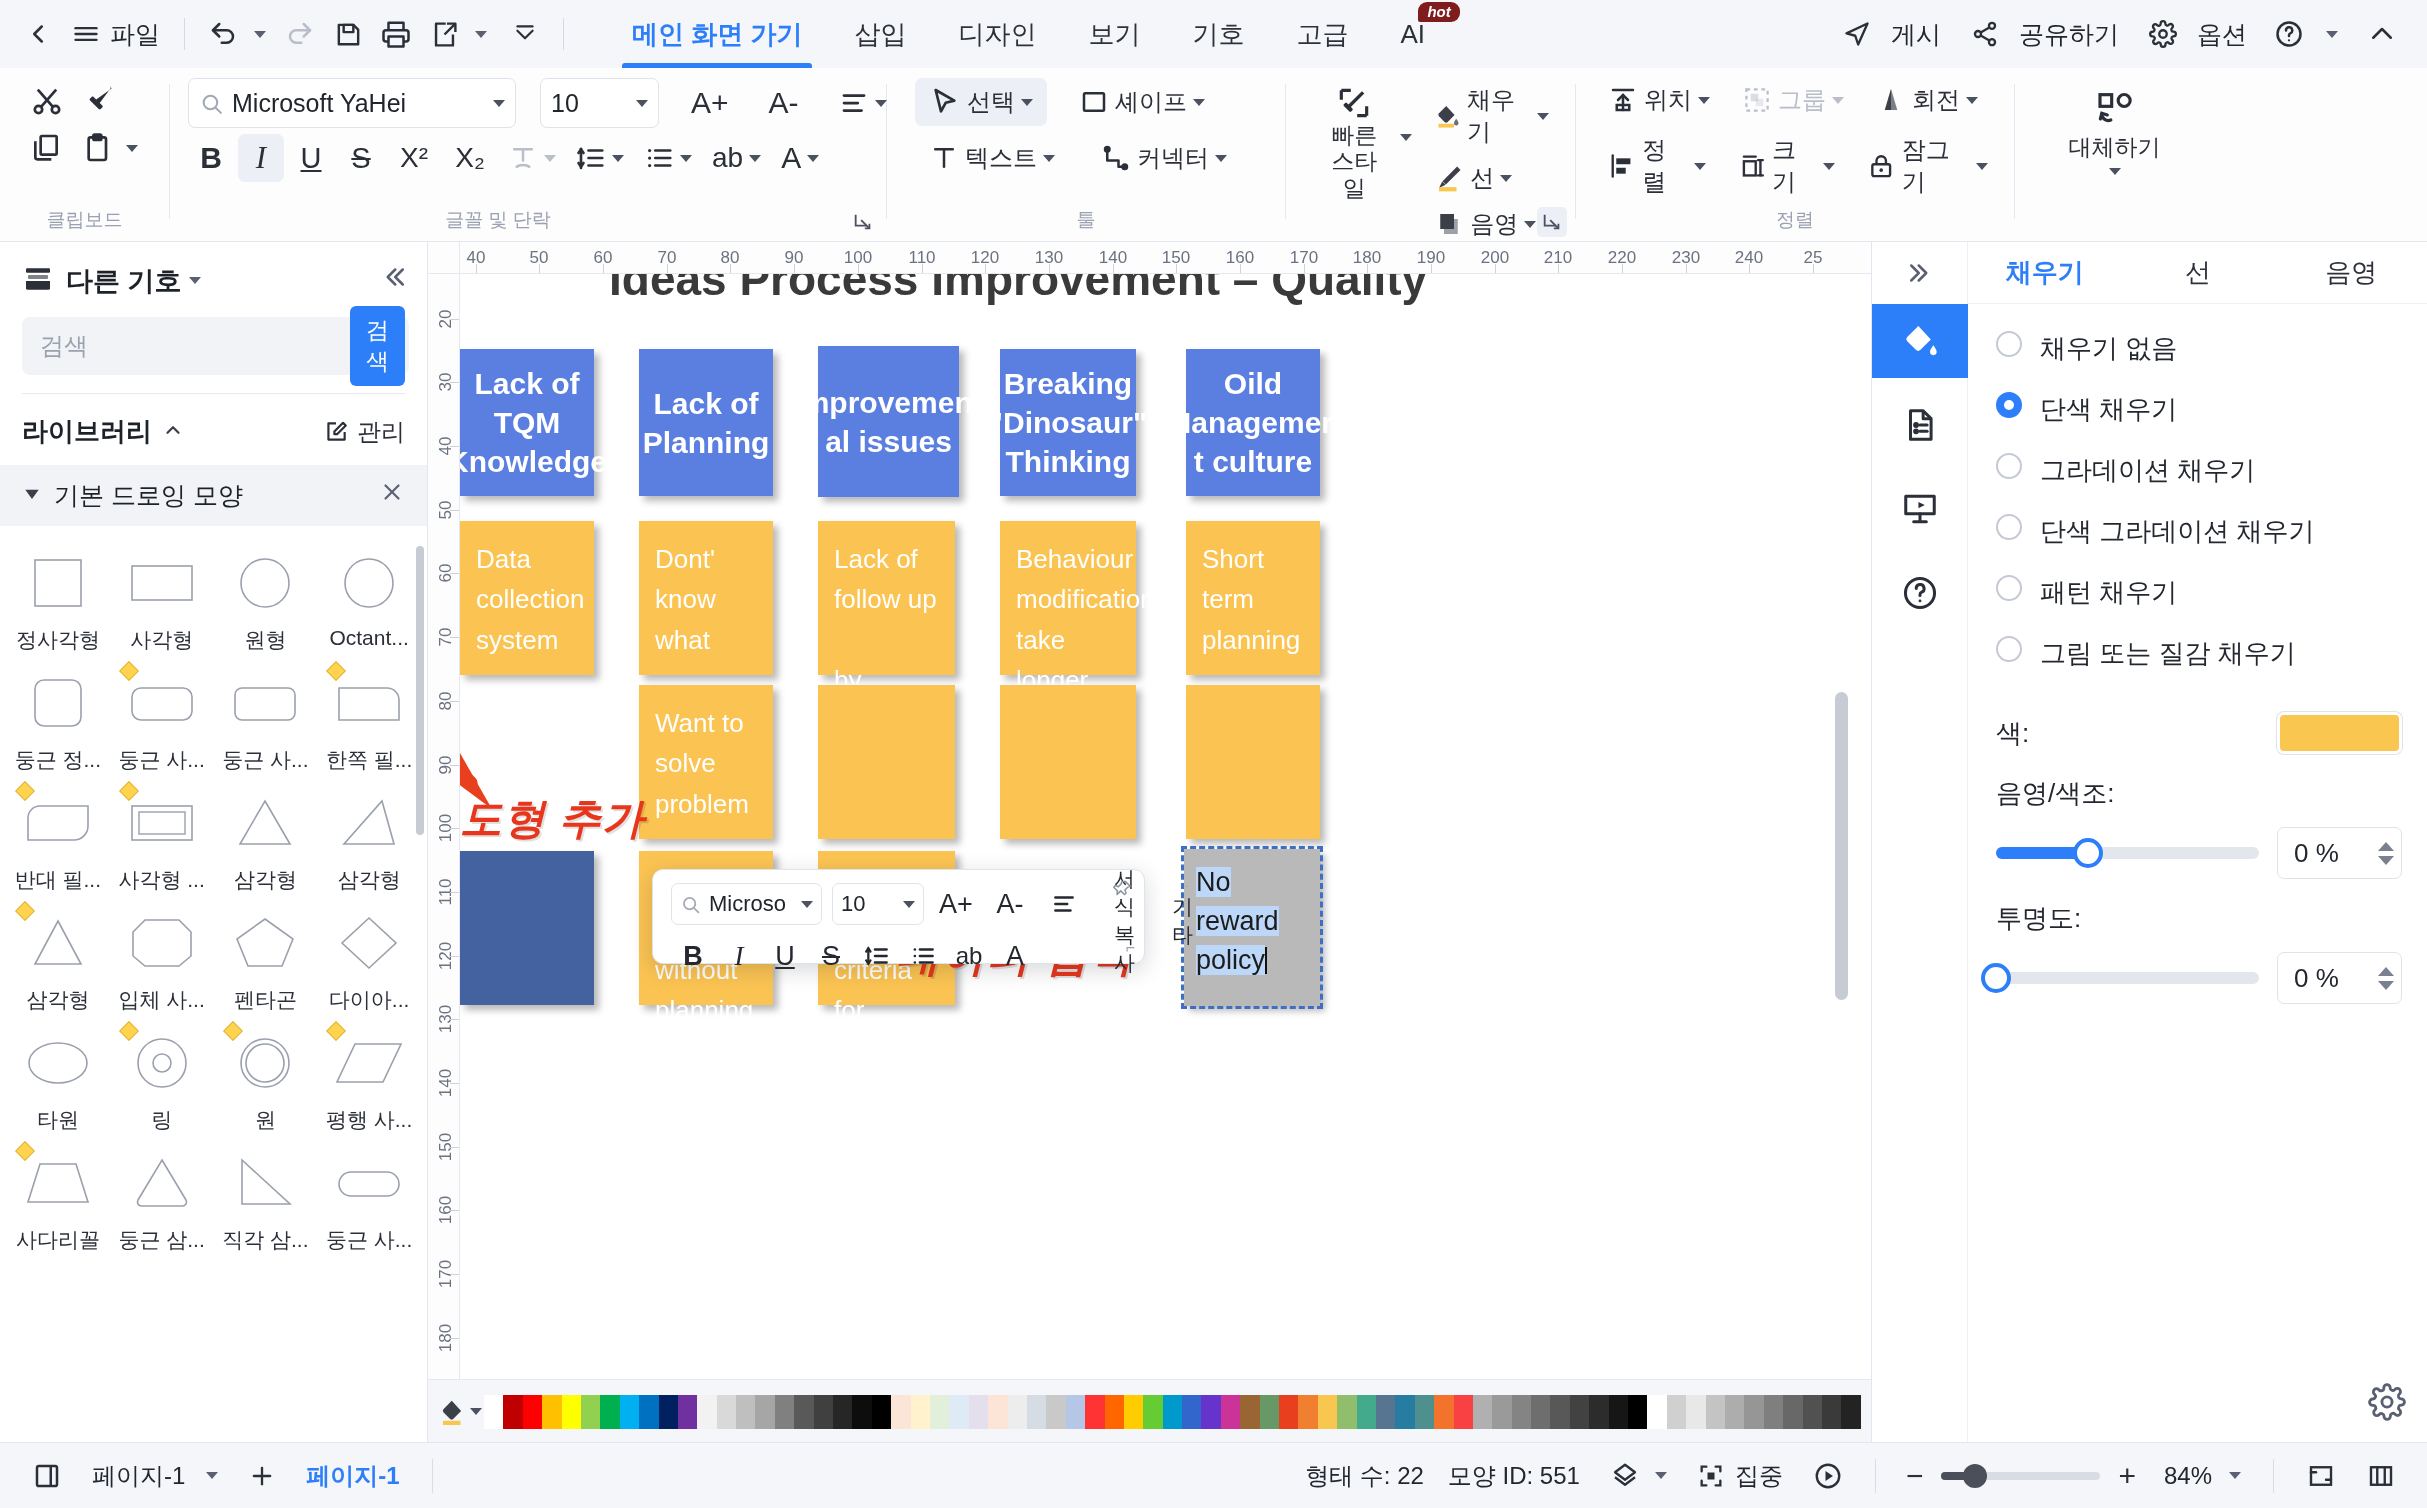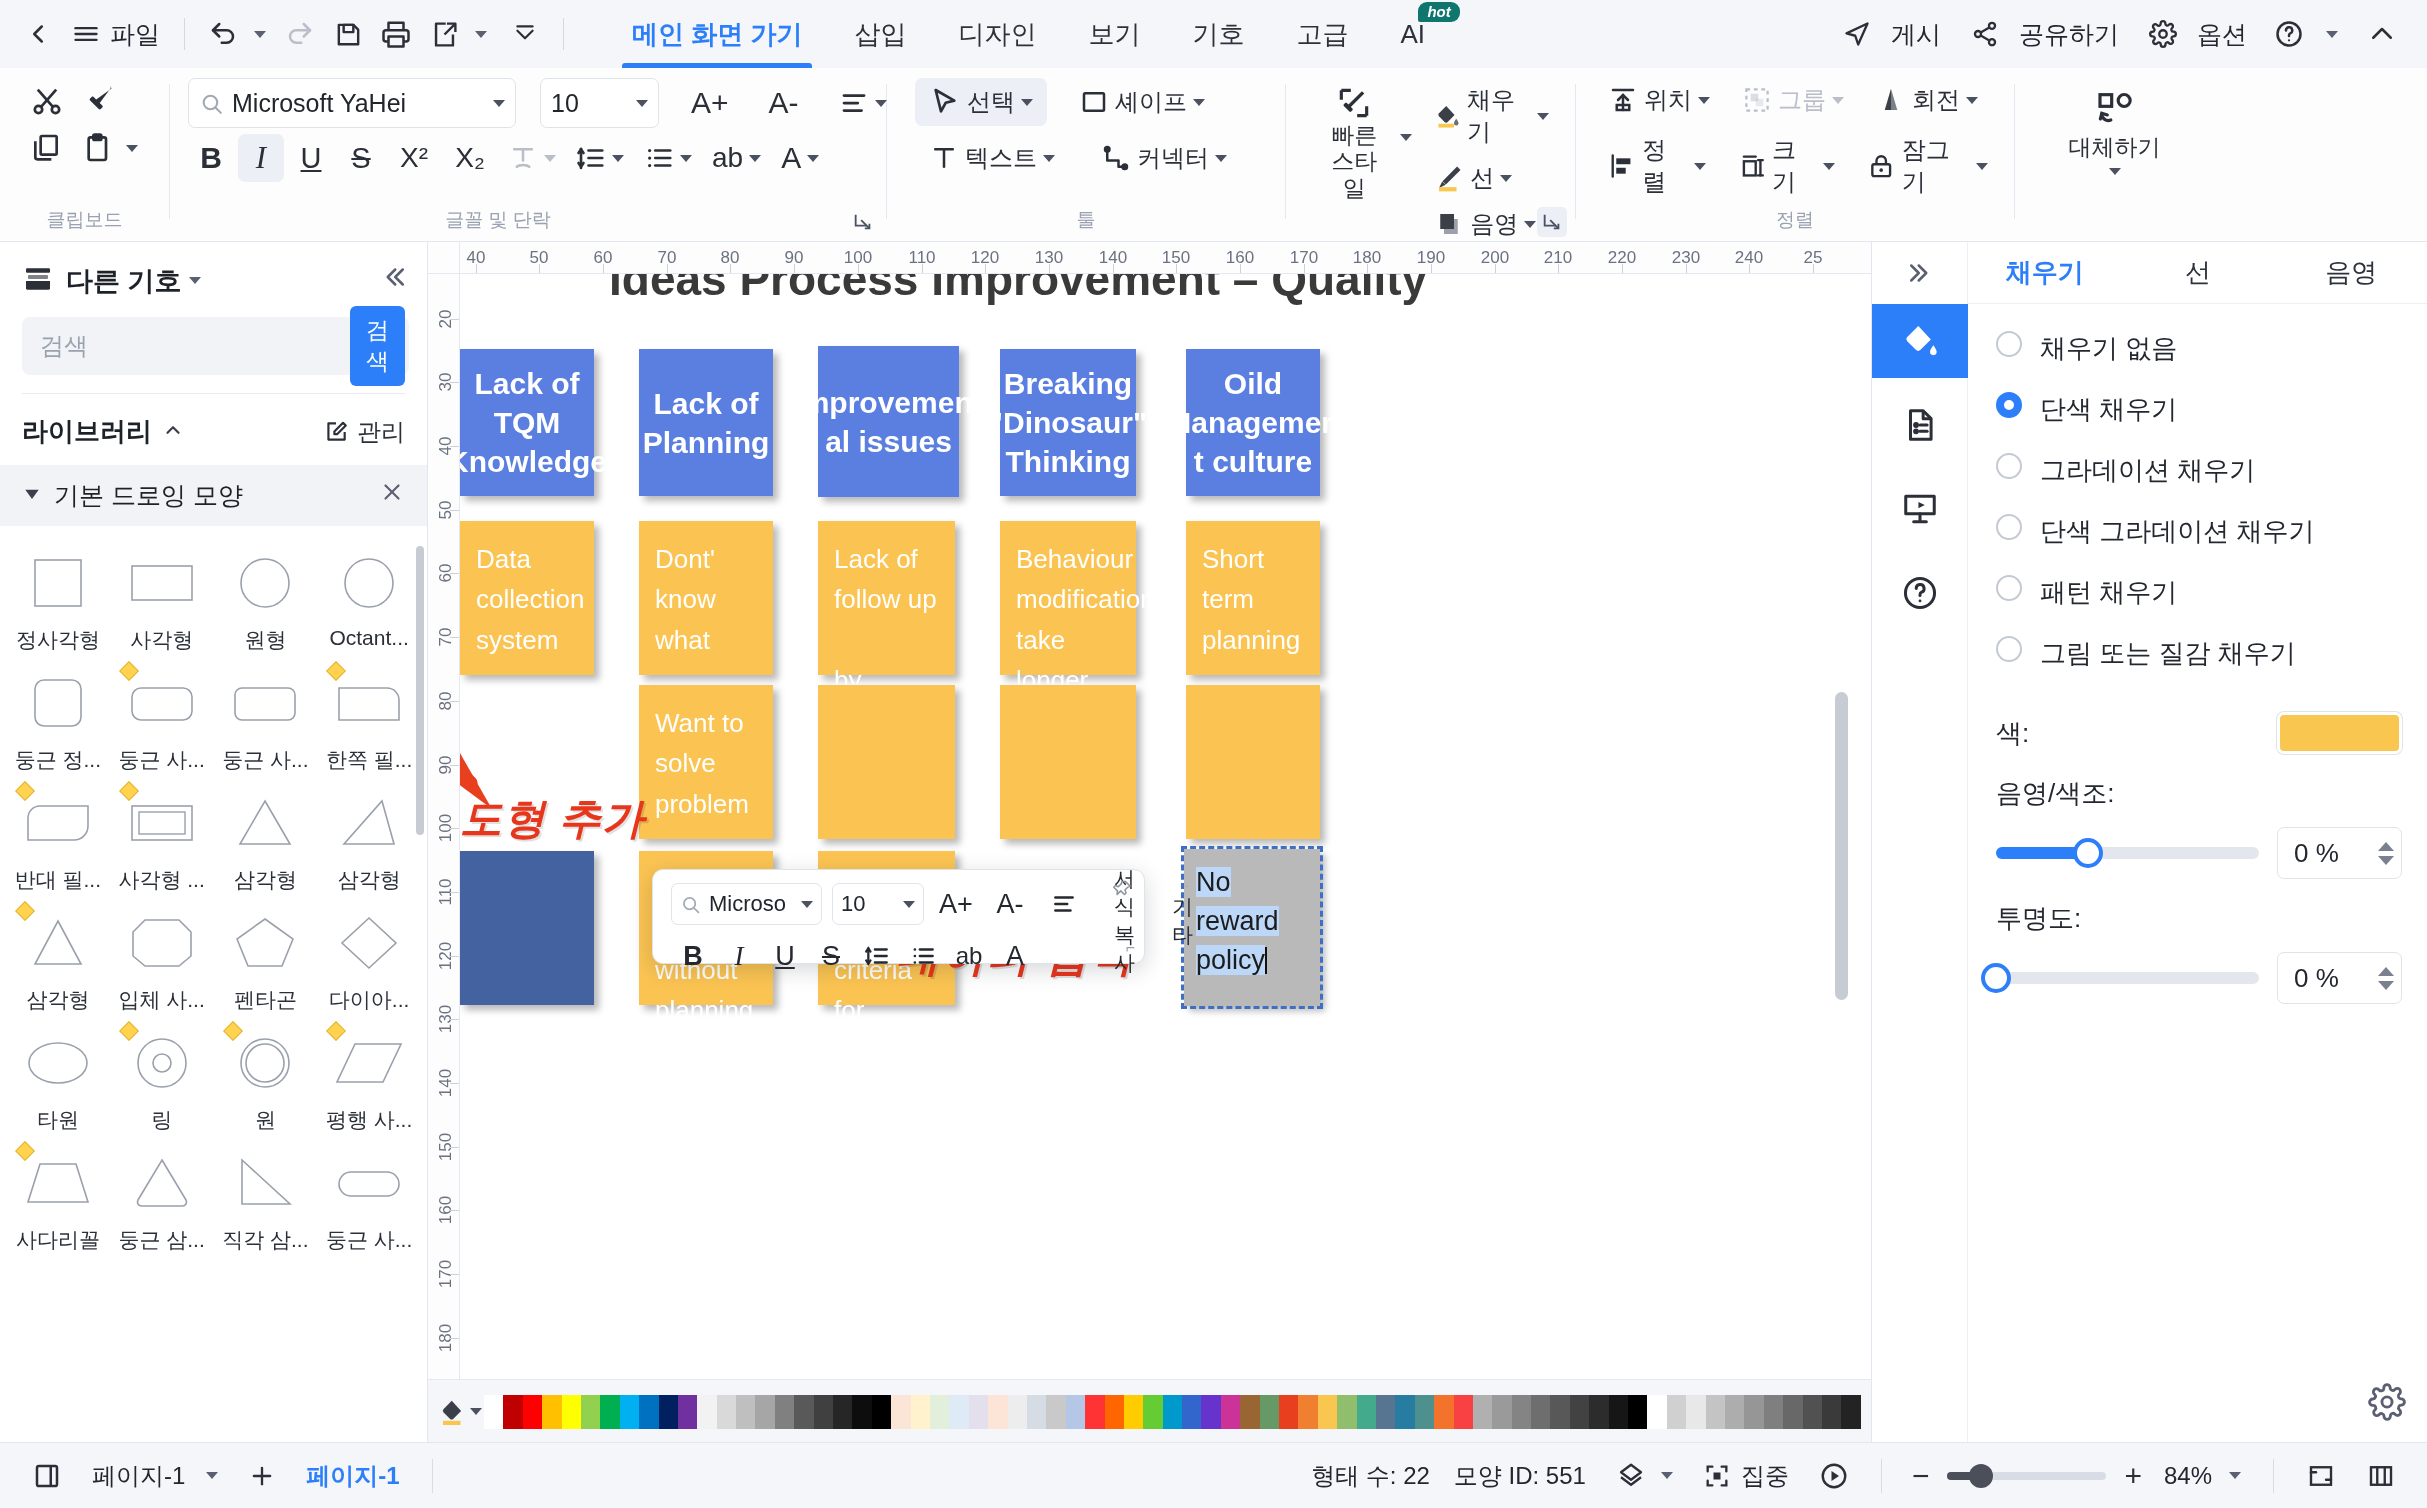--- a/index.html
+++ b/index.html
@@ -29,21 +29,21 @@
     padding:0 26px; height:68px; display:flex; align-items:center; justify-content:center;
     font-size:26px; color:#2c313a; cursor:pointer; position:relative;
   }
   .menu-tab.active { color:#2d7ff9; font-weight:600; }
   .menu-tab.active::after{
     content:""; position:absolute; left:16px; right:16px; bottom:0; height:5px;
     background:#2d7ff9; border-radius:3px 3px 0 0;
   }
   .ai-tab { position:relative; }
   .hot-badge {
-    position:absolute; top:2px; left:44px; background:#0f766e; color:#fff;
+    position:absolute; top:2px; left:44px; background:#7f1d1d; color:#fff;
     font-size:15px; font-weight:700; padding:1px 9px 2px; border-radius:9px 9px 9px 2px;
     font-style:italic;
   }
   .tb-right { margin-left:auto; display:flex; align-items:center; padding-right:22px; gap:6px;}
   .tb-right .tb-btn{ display:flex;align-items:center;gap:20px;padding:8px 12px;border-radius:7px;cursor:pointer;}
 
   
   .ribbon {
     position:absolute; left:0; top:68px; width:2428px; height:174px;
     background:#fdfdfe; border-bottom:1px solid #e2e6ee;
@@ -1497,21 +1497,21 @@
       <div class="sb-btn" style="font-size:30px;padding:0 8px;">
         <span>−</span>
         </div>
       <div class="zoomslider">
         <div class="zfill"></div>
         <div class="zknob"></div>
       </div>
       <div class="sb-btn" style="font-size:30px;padding:0 8px;">
         <span>+</span>
         </div>
-      <span class="sb-text" style="margin-left:4px;">84%</span>
+      <span class="sb-text" style="margin-left:10px;">84%</span>
       <span class="caret" style="margin-right:10px;"></span>
       <div class="sb-sep"></div>
       <div class="sb-btn">
         <svg width="30" height="30" viewBox="0 0 24 24" fill="none" stroke="currentColor" stroke-width="1.9" stroke-linecap="round">
             <rect x="4" y="5" width="16" height="14"></rect>
             <line x1="4" y1="9" x2="8" y2="9"></line>
             <line x1="16" y1="15" x2="20" y2="15"></line>
           </svg>
       </div>
       <div class="sb-btn">

